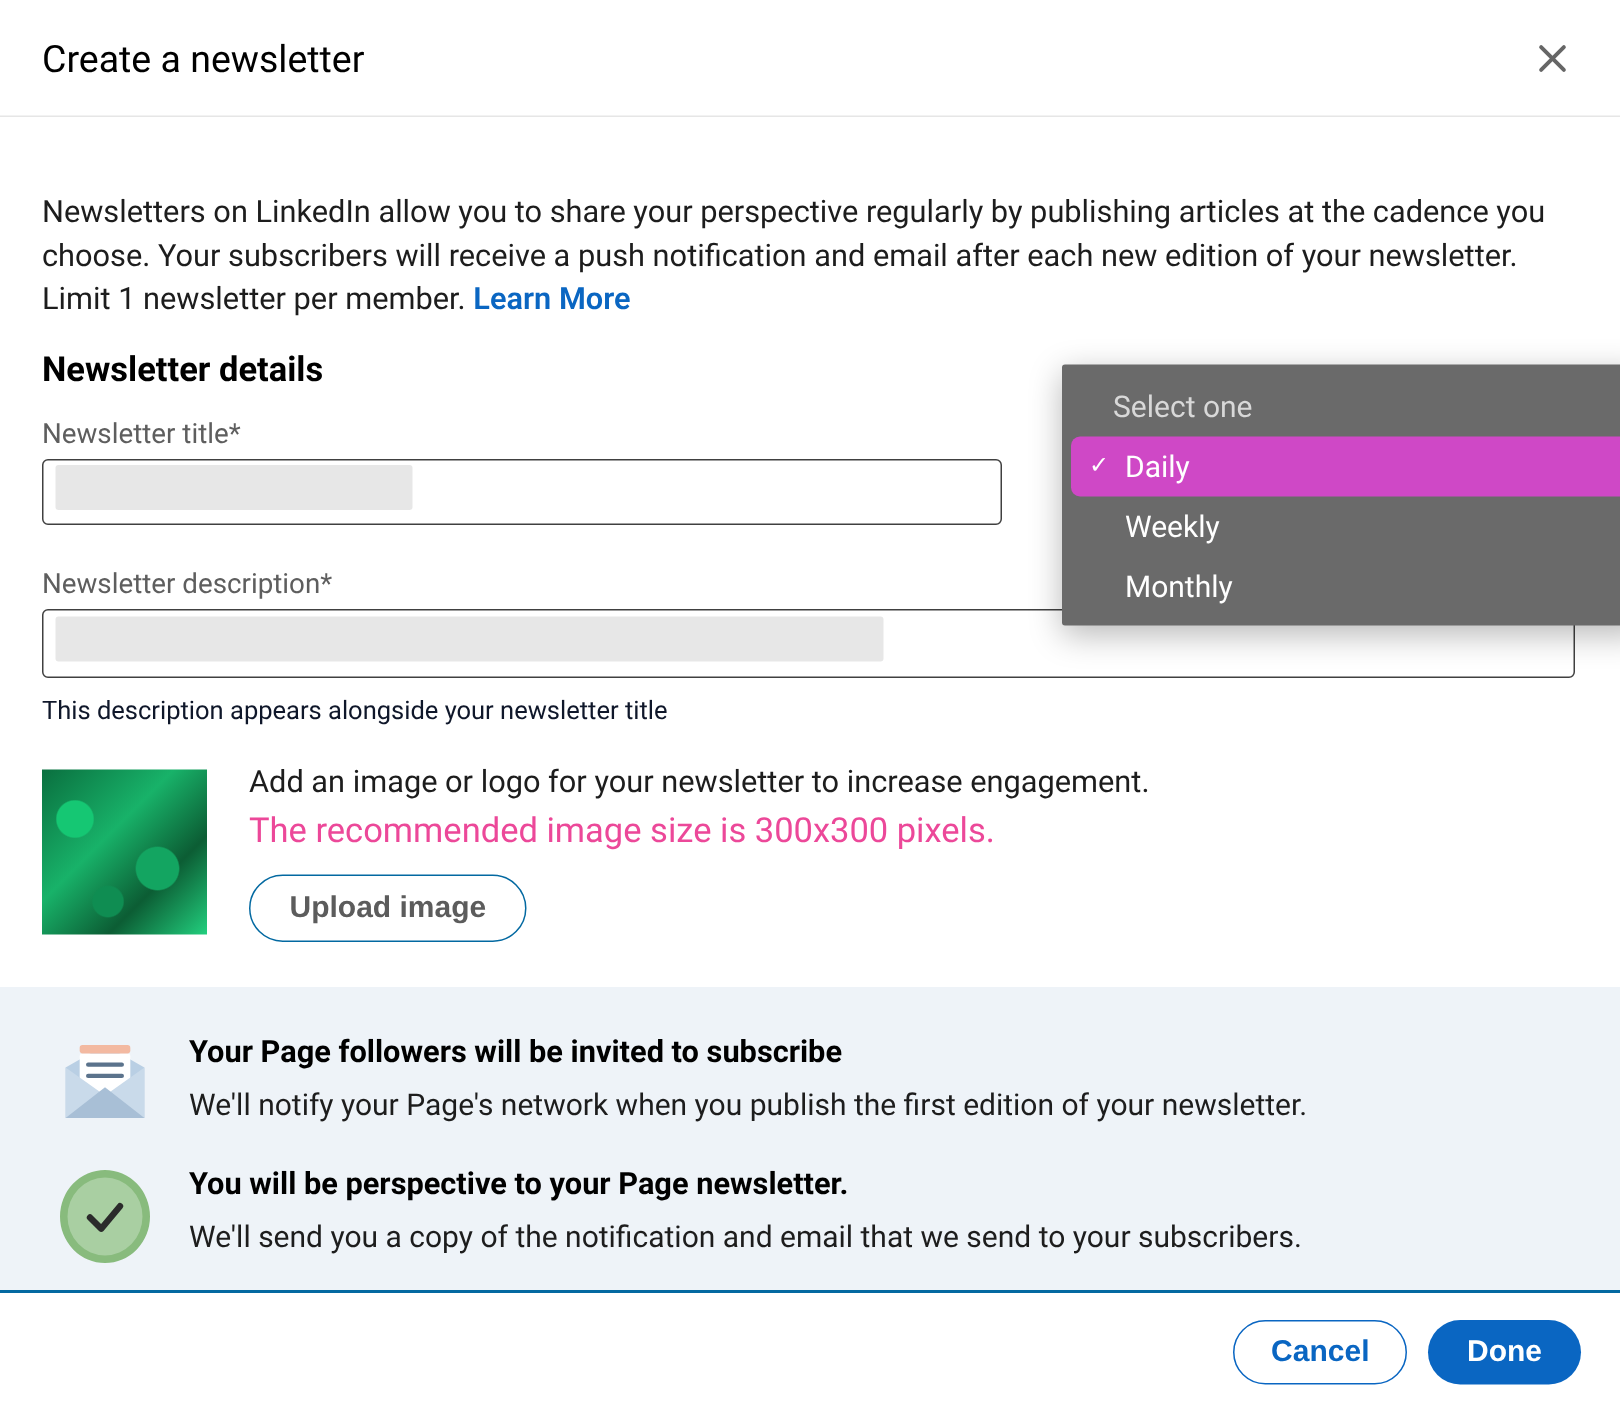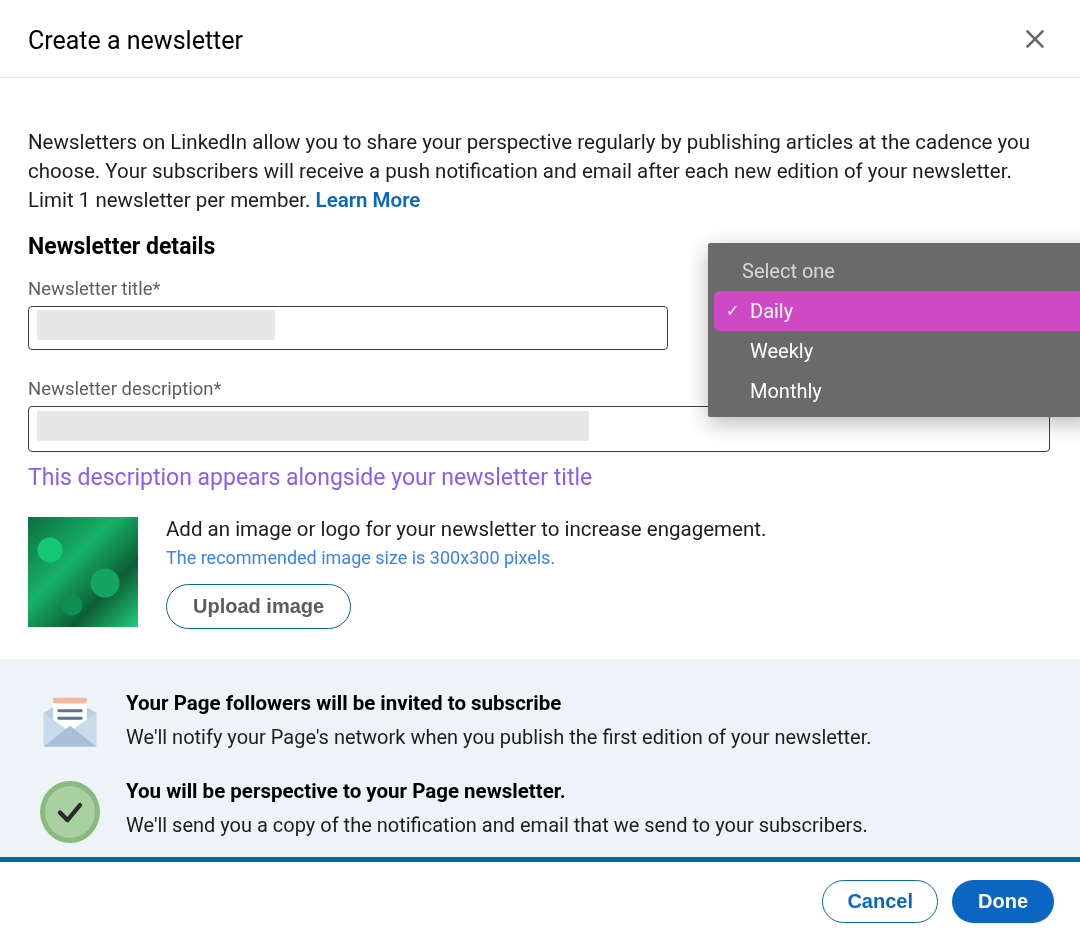--- a/index.html
+++ b/index.html
@@ -80,22 +80,22 @@
     background: #fff;
     resize: none;
   }
   .redacted-bar {
     position: absolute;
     background: #e7e7e7;
     border-radius: 2px;
     pointer-events: none;
   }
   .helper-text {
-    font-size: 23px;
-    color: #8b5cf6;
+    font-size: 17px;
+    color: #0f172a;
     margin-top: 8px;
   }
   .field-row-title { margin-bottom: 28px; }
   .field-row-desc  { margin-bottom: 24px; }
   .upload-row {
     display: flex;
     gap: 28px;
     align-items: center;
     margin-bottom: 30px;
   }
@@ -109,22 +109,22 @@
       linear-gradient(135deg, #0a6f3f, #18b269 40%, #0c5d34 70%, #22cf7e);
     flex: 0 0 auto;
   }
   .upload-info { padding-top: 2px; }
   .upload-title {
     font-size: 20.5px;
     color: #1d1d1d;
     margin-bottom: 6px;
   }
   .upload-sub {
-    font-size: 18px;
-    color: #3b82f6;
+    font-size: 23px;
+    color: #ec4899;
     margin-bottom: 16px;
   }
   .pill-btn {
     display: inline-block;
     border: 1px solid #0369a1;
     background: #fff;
     color: #5c5c5c;
     font-size: 20px;
     font-weight: 600;
     padding: 10px 26px;
@@ -168,21 +168,21 @@
     display: flex;
     align-items: center;
     justify-content: center;
   }
   .check-circle svg { width: 30px; height: 30px; }
   .footer {
     position: absolute;
     bottom: 0;
     left: 0;
     right: 0;
-    border-top: 5px solid #0369a1;
+    border-top: 2px solid #0369a1;
     padding: 18px 26px;
     display: flex;
     justify-content: flex-end;
     gap: 14px;
     background: #fff;
   }
   .btn-secondary {
     border: 1px solid #0a66c2;
     background: #fff;
     color: #0a66c2;

